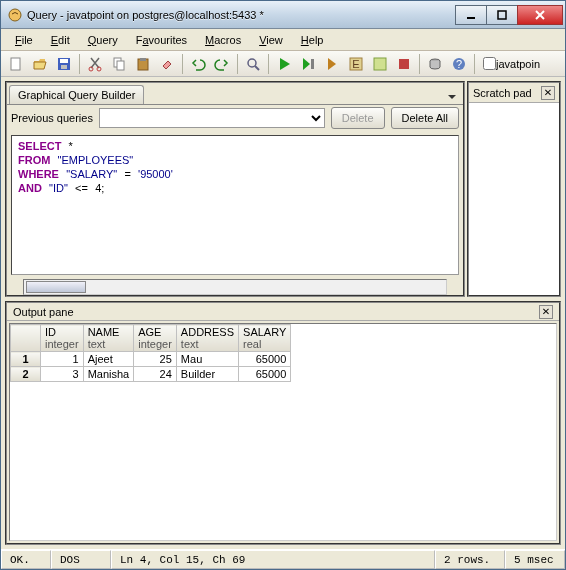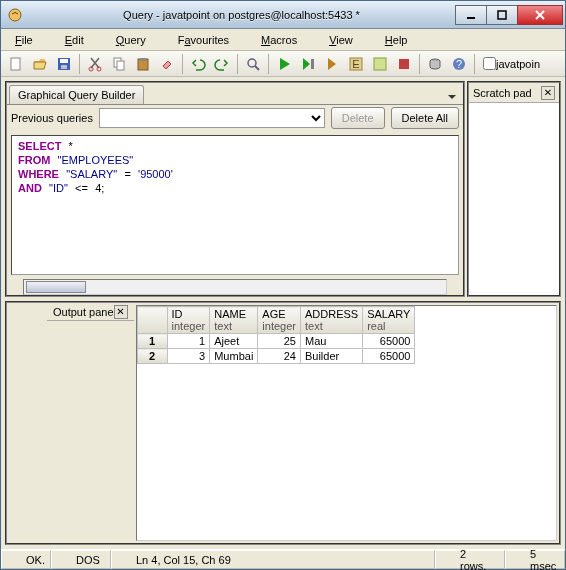--- a/index.html
+++ b/index.html
@@ -1,24 +1,24 @@
 <!DOCTYPE html>
 <html><head>
 <meta charset="utf-8">
 <style>
   * { box-sizing: border-box; margin: 0; padding: 0; font-family: Tahoma, sans-serif; font-size: 11px; }
   body { background: #d4d0c8; width: 566px; height: 570px; overflow: hidden; }
   .window { width: 566px; height: 570px; border: 1px solid #4a6a8a; background: #ece9d8; display: flex; flex-direction: column; }
   .titlebar { height: 28px; background: linear-gradient(to bottom,#e8f0f8 0%,#c8d8e8 50%,#b0c4d8 100%); display: flex; align-items: center; padding: 0 2px 0 6px; border-bottom: 1px solid #7a8a9a; }
   .titlebar .icon { width: 16px; height: 16px; margin-right: 4px; }
-  .titlebar .title { flex: 1; color: #000; text-shadow: 0 1px 0 rgba(255,255,255,.7); text-align: center; }
+  .titlebar .title { flex: 1; color: #000; text-shadow: 0 1px 0 rgba(255,255,255,.7); }
   .winbtns { display: flex; gap: 0; }
   .winbtn { width: 32px; height: 20px; border: 1px solid #5a6a7a; background: linear-gradient(to bottom,#f0f4f8,#c0d0e0); display: flex; align-items: center; justify-content: center; font-size: 12px; margin-left: -1px; }
   .winbtn.close { background: linear-gradient(to bottom,#e88,#c22); color: #fff; width: 46px; border-color:#933; }
-  .menubar { height: 22px; background: #ece9d8; display: flex; align-items: center; padding: 0 8px; gap: 20px; border-bottom: 1px solid #c0b8a8; }
+  .menubar { height: 22px; background: #ece9d8; display: flex; align-items: center; padding: 0 8px; gap: 6px; border-bottom: 1px solid #c0b8a8; }
   .menuitem { padding: 2px 6px; cursor: default; }
   .menuitem u { text-decoration: underline; }
   .toolbar { height: 26px; background: linear-gradient(to bottom,#fafaf6,#e6e2d8); border-bottom: 1px solid #bbb; display: flex; align-items: center; padding: 0 4px; gap: 2px; overflow: hidden;}
   .tbtn { width: 22px; height: 22px; display: flex; align-items: center; justify-content: center; border: 1px solid transparent; }
   .tsep { width: 1px; height: 20px; background: #b0b0a0; margin: 0 2px; }
   .checkbox-container { display: flex; align-items: center; margin-left: 4px; }
   .checkbox-container input[type="checkbox"] { width: 13px; height: 13px; }
   .mainarea { flex: 1; display: flex; flex-direction: column; padding: 4px; gap: 0; min-height: 0;}
   .upper { display: flex; gap: 2px; height: 216px; }
   .leftpanel { flex: 1; border: 2px solid #888; border-style: groove; background: #ece9d8; display: flex; flex-direction: column; }
@@ -34,33 +34,33 @@
   .editorwrap { flex: 1; padding: 4px; background: #ece9d8; }
   .editor { width: 100%; height: 100%; border: 1px inset #999; background: #fff; padding: 4px 6px; font-family: "Courier New", monospace; font-size: 12px; overflow: auto; white-space: pre; }
   .kw { color: #8a008a; font-weight: bold; }
   .str { color: #00008a; }
   .hscroll { height: 16px; background:#ece9d8; display:flex; align-items:center; }
   .hscroll .track { flex:1; height:16px; border:1px inset #ccc; background:#f0f0f0; position:relative; margin:0 16px;}
   .hscroll .thumb { position:absolute; left:2px; top:1px; width:60px; height:12px; background:linear-gradient(to bottom,#f0f0f8,#c0c8d8); border:1px solid #888;}
   .scratch { width: 94px; border: 2px groove #888; background: #fff; display: flex; flex-direction: column; }
   .scratchhead { height: 20px; background: #ece9d8; border-bottom: 1px solid #aaa; display: flex; align-items: center; padding: 0 4px; justify-content: space-between;}
   .xbtn { width: 14px; height: 14px; border: 1px solid #888; background: #e8e4d8; font-size: 10px; display: flex; align-items: center; justify-content: center; }
-  .outputpane { flex: 1; border: 2px groove #888; background: #ece9d8; display: flex; margin-top: 4px; min-height:0;padding-left:40px;}
+  .outputpane { flex: 1; border: 2px groove #888; background: #ece9d8; display: flex; flex-direction: column; margin-top: 4px; min-height:0;}
   .ophead { height: 18px; display: flex; align-items: center; padding: 0 6px; background: #ece9d8; border-bottom: 1px solid #aaa; justify-content: space-between; }
   .optabs { height: 22px; display: flex; padding: 2px 4px 0 4px; background: #ece9d8; border-bottom: 1px solid #888; align-items: flex-end;}
   .grid { flex: 1; background: #fff; overflow: auto; border: 1px inset #ccc; margin: 2px; }
   table.data { border-collapse: collapse; font-size: 11px; }
   table.data th, table.data td { border: 1px solid #c0c0c0; padding: 1px 4px; text-align: left; vertical-align: top; white-space: nowrap; }
   table.data th { background: linear-gradient(to bottom,#f8f8f4,#e0ddd0); font-weight: normal; }
   table.data th.corner { width: 30px; background: linear-gradient(to bottom,#f8f8f4,#e0ddd0); }
   table.data th .sub { color: #555; }
   table.data td.num { text-align: right; }
   table.data th.rowhdr { text-align: center; font-weight: bold; background: linear-gradient(to bottom,#f8f8f4,#e0ddd0); }
   .statusbar { height: 20px; border-top: 1px solid #fff; background: #ece9d8; display: flex; align-items: center; }
-  .statusbar .cell { border: 1px solid #bbb; border-top-color:#fff; border-left-color:#fff; padding: 2px 24px; height: 100%; display: flex; align-items: center; }
+  .statusbar .cell { border: 1px solid #bbb; border-top-color:#fff; border-left-color:#fff; padding: 2px 8px; height: 100%; display: flex; align-items: center; font-family: Liberation Mono, monospace; }
   .svgicon { width: 16px; height: 16px; }
 </style>
 </head>
 <body>
 <div class="window">
 
   <div class="titlebar">
     <span class="icon">
       <svg class="svgicon" viewBox="0 0 16 16">
           <circle cx="8" cy="8" r="6" fill="#f0c060" stroke="#806020"></circle>
@@ -272,21 +272,21 @@
               <th class="rowhdr">1</th>
               <td class="num">1</td>
               <td>Ajeet</td>
               <td class="num">25</td>
               <td>Mau</td>
               <td class="num">65000</td>
             </tr>
             <tr>
               <th class="rowhdr">2</th>
               <td class="num">3</td>
-              <td>Mumbai</td>
+              <td>Manisha</td>
               <td class="num">24</td>
               <td>Builder</td>
               <td class="num">65000</td>
             </tr>
           </tbody>
         </table>
       </div>
     </div>
   </div>
 

